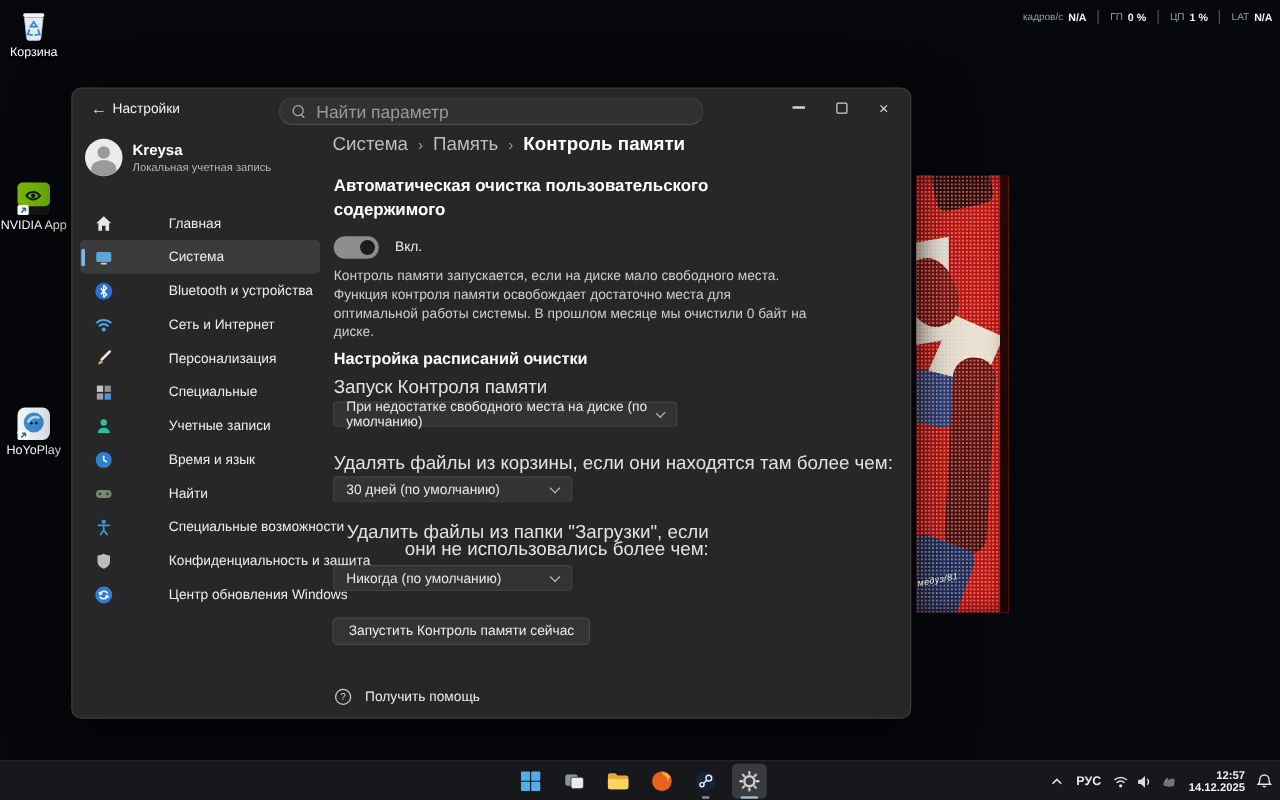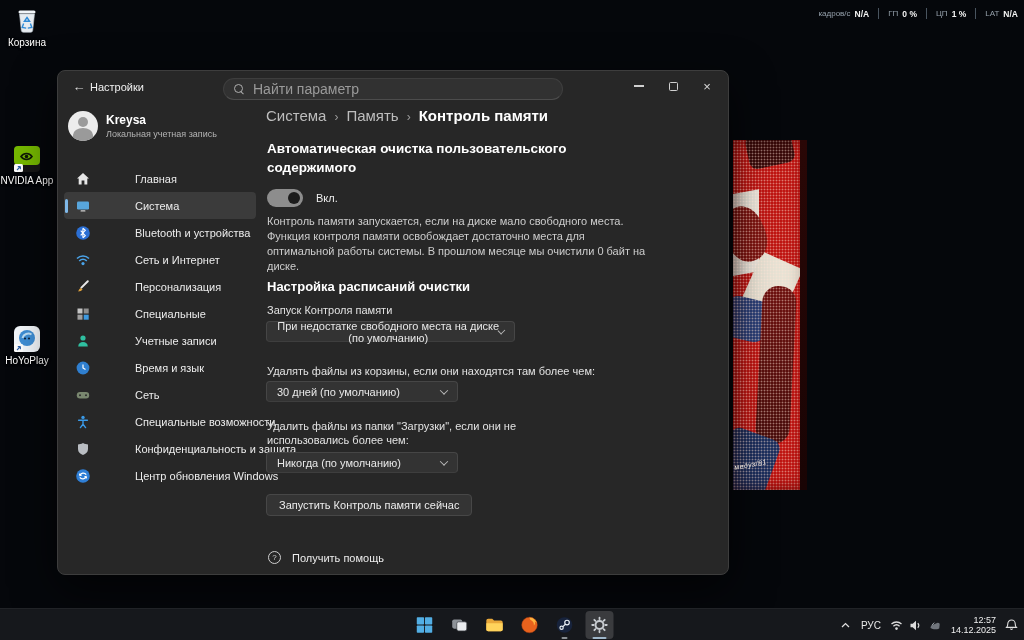--- a/index.html
+++ b/index.html
@@ -67,38 +67,38 @@
   .crumbs { position:absolute; left:0; top:36px; display:flex; align-items:baseline; gap:8px; font-size:15px; color:#bdbdbd; }
   .crumbs .last { font-weight:bold; color:#fff; }
   .crumbs .gt { font-size:12px; color:#9a9a9a; }
   .h1 { position:absolute; left:1px; top:68px; width:312px; font-size:13.5px; font-weight:bold; line-height:19px; color:#fff; }
   .toggle-row { position:absolute; left:1px; top:118px; display:flex; align-items:center; gap:13px; }
   .switch { position:relative; width:36px; height:18px; border-radius:9px; background:#8d8d8d; }
   .switch::after { content:""; position:absolute; right:3px; top:3px; width:12px; height:12px; border-radius:50%; background:#1c1c1c; }
   .tog-lbl { font-size:11px; color:#ececec; }
   .para { position:absolute; left:1px; top:143px; width:382px; font-size:11px; line-height:15px; color:#cdcdcd; }
   .h2 { position:absolute; left:1px; top:208px; font-size:13px; font-weight:bold; color:#fff; }
-  .flabel { position:absolute; left:1px; font-size:11px; color:#e2e2e2; line-height:14px; }
+  .flabel { position:absolute; left:1px; font-size:15px; color:#e2e2e2; line-height:14px;text-align:right; }
   .fl1 { top:232px; } .fl2 { top:293px; } .fl3 { top:348px; width:300px; }
   .dd { position:absolute; left:0; height:21px; background:#333333; border:1px solid #464646; border-bottom-color:#3e3e3e; border-radius:4px; display:flex; align-items:center; padding:0 10px; font-size:11px; color:#e8e8e8; }
   .dd .chev { margin-left:auto; width:6px; height:6px; border-right:1.4px solid #b9b9b9; border-bottom:1.4px solid #b9b9b9; transform:rotate(45deg) translate(-1px,-1px); }
-  .dd1 { top:250px; width:249px;text-align:center; } .dd2 { top:310px; width:192px; } .dd3 { top:381px; width:192px; }
+  .dd1 { top:250px; width:276px; } .dd2 { top:310px; width:192px; } .dd3 { top:381px; width:192px; }
   .runbtn { position:absolute; left:0; top:423px; height:22px; padding:0 12px; background:#343434; border:1px solid #474747; border-radius:4px; font-size:11px; color:#ececec; display:flex; align-items:center; font-family:inherit; }
   .help { position:absolute; left:2px; top:480px; display:flex; align-items:center; gap:11px; }
   .q-icon { width:13px; height:13px; border:1.2px solid #cfcfcf; border-radius:50%; font-size:8px; color:#cfcfcf; display:flex; align-items:center; justify-content:center; }
   .help span.txt { font-size:11px; color:#ececec; }
 
   
   .taskbar { position:absolute; left:0; right:0; bottom:0; height:32px; background:rgba(23,25,29,.96); border-top:1px solid rgba(255,255,255,.05); }
   .tb-center { position:absolute; left:50%; top:2px; transform:translateX(-50%); display:flex; gap:7px; }
   .tbtn { position:relative; width:28px; height:28px; border-radius:4px; display:flex; align-items:center; justify-content:center; }
   .tbtn.active { background:#3a3b3e; }
   .tbtn.active::after { content:""; position:absolute; bottom:0px; left:7px; width:14px; height:2px; border-radius:1px; background:#9fb6c9; }
   .tbtn.running::after { content:""; position:absolute; bottom:0px; left:11px; width:6px; height:2px; border-radius:1px; background:#8a8f94; }
-  .tb-right { position:absolute; right:6px; top:0; height:32px; display:flex; align-items:center; gap:9px; }
+  .tb-right { position:absolute; right:6px; top:0; height:32px; display:flex; align-items:center; gap:9px;font-weight:bold; }
   .lang { font-size:10px; color:#e8e8e8; }
   .clock { text-align:right; font-size:9px; line-height:10.5px; color:#f0f0f0; }
 
   .flex-c { display:flex; align-items:center; gap:6px; }
 </style>
 </head>
 <body>
 
 <div class="perf">
   <div class="stat">
@@ -250,21 +250,21 @@
           <path d="M8 4.6 V8 L10.5 9.6" stroke="#fff" stroke-width="1.2" fill="none"></path>
         </svg>
       <span>Время и язык</span>
     </div>
     <div class="nav-item">
       <svg width="16" height="16" viewBox="0 0 16 16">
           <rect x="1.8" y="5" width="12.4" height="6.4" rx="3.2" fill="#79876f"></rect>
           <circle cx="5" cy="8.2" r="1" fill="#2c2c2c"></circle>
           <circle cx="11" cy="8.2" r="1" fill="#2c2c2c"></circle>
         </svg>
-      <span>Сеть</span>
+      <span>Найти</span>
     </div>
     <div class="nav-item">
       <svg width="16" height="16" viewBox="0 0 16 16">
           <circle cx="8" cy="3.4" r="1.7" fill="#3a9ae8"></circle>
           <path d="M3.6 6.2 h8.8 M8 6.2 v4 M8 10.2 l-2.6 3.4 M8 10.2 l2.6 3.4" stroke="#3a9ae8" stroke-width="1.4" fill="none" stroke-linecap="round"></path>
         </svg>
       <span>Специальные возможности</span>
     </div>
     <div class="nav-item">
       <svg width="16" height="16" viewBox="0 0 16 16">

